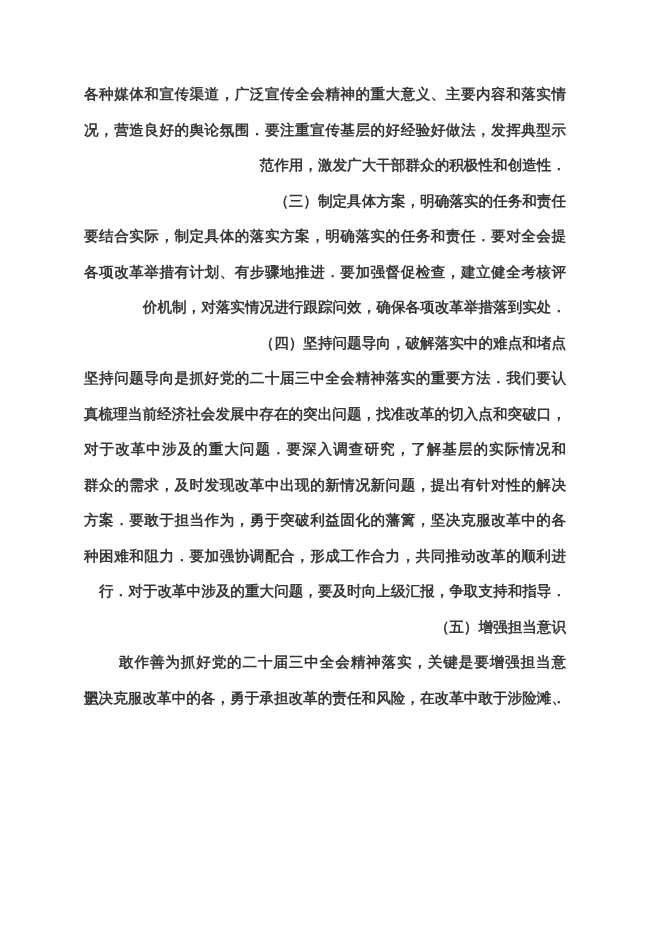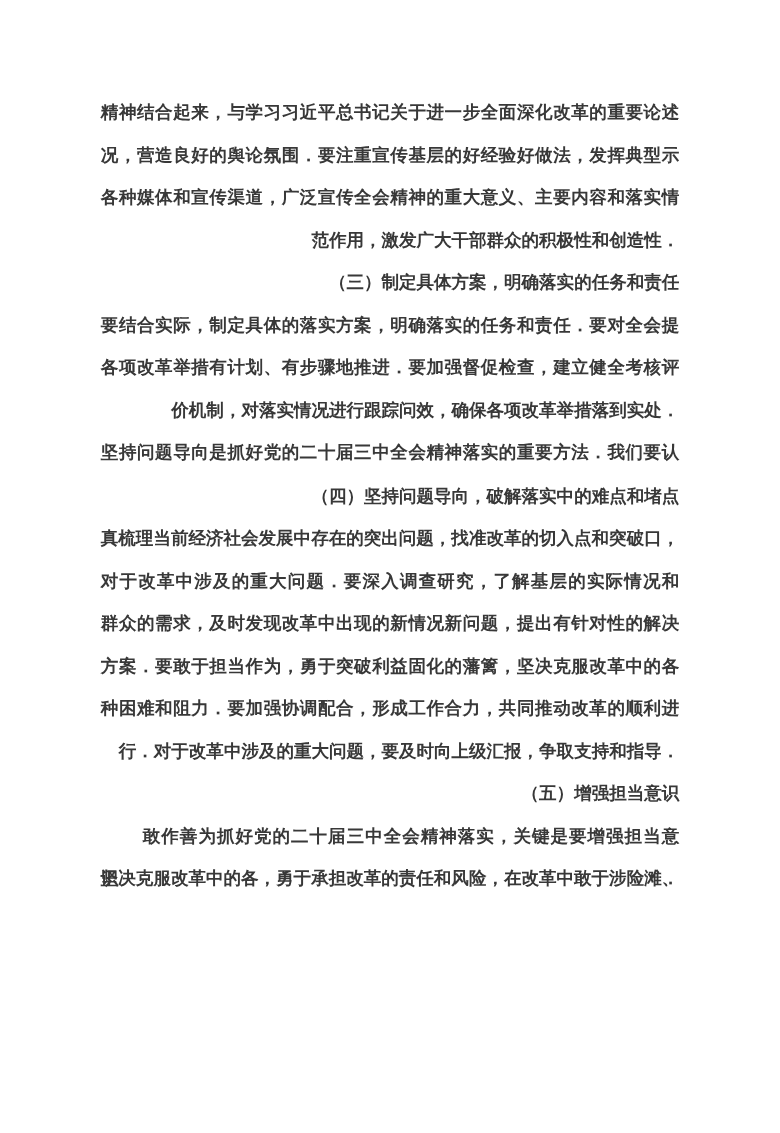--- a/index.html
+++ b/index.html
@@ -47,30 +47,29 @@
   .ind-para  { text-indent: 45px; }  
   .ind-para2 { text-indent: 35px; }  
   .ind-h1    { text-indent: 8px; }   
   .ind-h2    { text-indent: 4px; }   
 </style>
 </head>
 <body>
 
 <div class="page">
   <div class="content">
-    <div class="line j">精神结合起来，与学习习近平总书记关于进一步全面深化改革的重要论述</div>
+    <div class="line j">各种媒体和宣传渠道，广泛宣传全会精神的重大意义、主要内容和落实情</div>
     <div class="line j">况，营造良好的舆论氛围．要注重宣传基层的好经验好做法，发挥典型示</div>
-    <div class="line j">各种媒体和宣传渠道，广泛宣传全会精神的重大意义、主要内容和落实情</div>
     <div class="line">范作用，激发广大干部群众的积极性和创造性．</div>
     <div class="line ind-h1">（三）制定具体方案，明确落实的任务和责任</div>
     <div class="line j">要结合实际，制定具体的落实方案，明确落实的任务和责任．要对全会提</div>
     <div class="line j">各项改革举措有计划、有步骤地推进．要加强督促检查，建立健全考核评</div>
     <div class="line">价机制，对落实情况进行跟踪问效，确保各项改革举措落到实处．</div>
+    <div class="line">（四）坚持问题导向，破解落实中的难点和堵点</div>
     <div class="line j">坚持问题导向是抓好党的二十届三中全会精神落实的重要方法．我们要认</div>
-    <div class="line">（四）坚持问题导向，破解落实中的难点和堵点</div>
     <div class="line j">真梳理当前经济社会发展中存在的突出问题，找准改革的切入点和突破口，</div>
     <div class="line j">对于改革中涉及的重大问题．要深入调查研究，了解基层的实际情况和</div>
     <div class="line j">群众的需求，及时发现改革中出现的新情况新问题，提出有针对性的解决</div>
     <div class="line j">方案．要敢于担当作为，勇于突破利益固化的藩篱，坚决克服改革中的各</div>
     <div class="line j">种困难和阻力．要加强协调配合，形成工作合力，共同推动改革的顺利进</div>
     <div class="line">行．对于改革中涉及的重大问题，要及时向上级汇报，争取支持和指导．</div>
     <div class="line ind-h2">（五）增强担当意识</div>
     <div class="line j ind-para2">敢作善为抓好党的二十届三中全会精神落实，关键是要增强担当意识．</div>
     <div class="line j">坚决克服改革中的各，勇于承担改革的责任和风险，在改革中敢于涉险滩、</div>
   </div>

